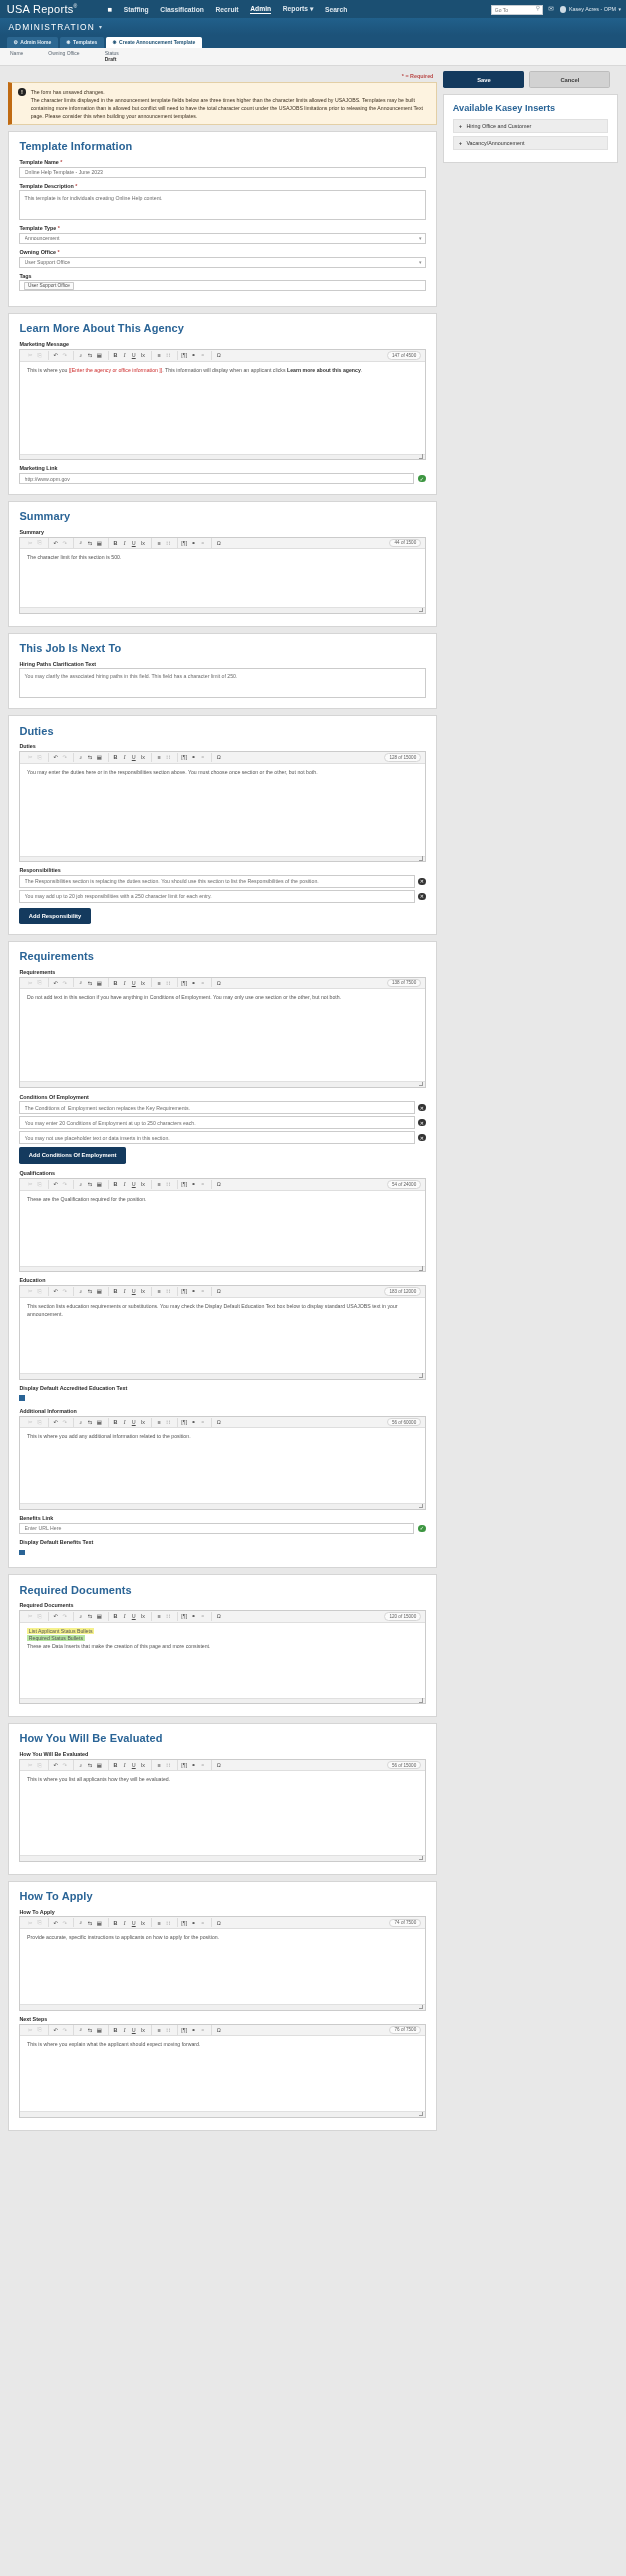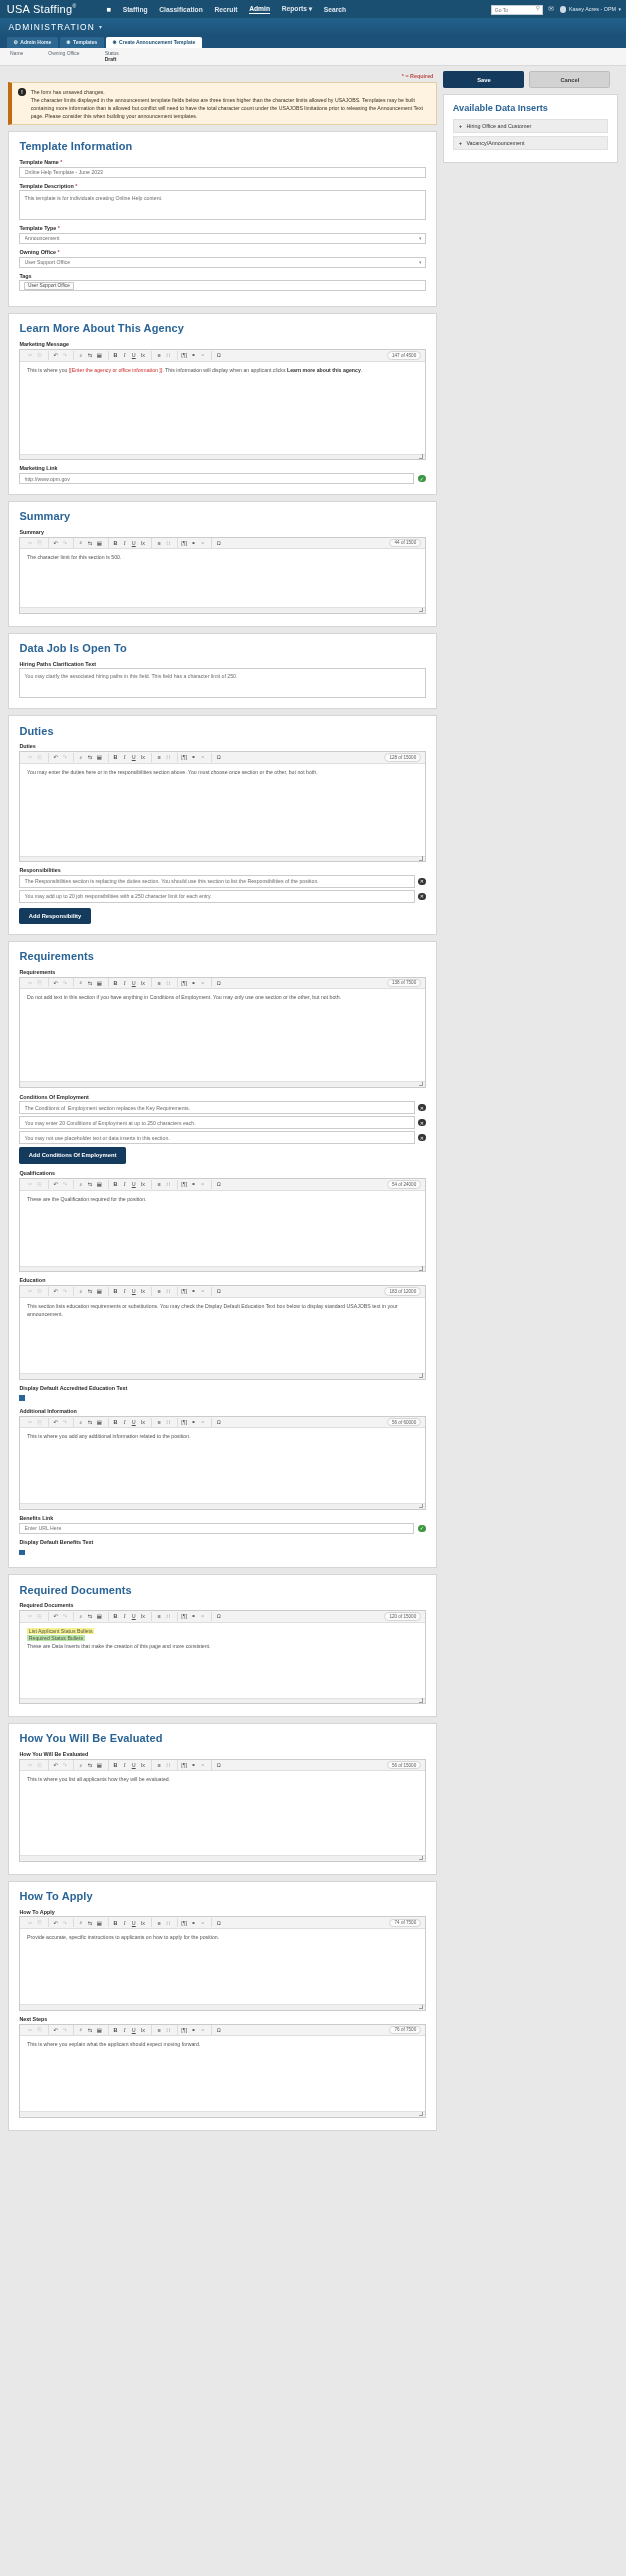--- a/index.html
+++ b/index.html
@@ -343,21 +343,21 @@
     background:#2a6496;
     display:inline-block;
   }
   .hl-yellow { background:#f5f18c; padding:0 1.7px; }
   .hl-green { background:#b8e6a0; padding:0 1.7px; }
 </style>
 </head>
 <body>
 
 <div class="topbar">
-  <div class="brand"><span>USA Staffing</span><sup>®</sup></div>
+  <div class="brand"><span>USA Reports</span><sup>®</sup></div>
   <div class="topnav">
     <span class="home-ico">■</span>
     <a href="#">Staffing</a>
     <a href="#">Classification</a>
     <a href="#">Recruit</a>
     <a href="#" class="active">Admin</a>
     <a href="#"><span>Reports</span> <span>▾</span></a>
     <a href="#">Search</a>
   </div>
   <div class="topright">
@@ -549,21 +549,21 @@
               <span class="tbb">Ω</span>
             </span>
             <span class="counter">44 of 1500</span>
           </div>
         <div class="rte-body h70">The character limit for this section is 500.</div>
         <div class="rte-foot"></div>
       </div>
     </div>
 
     <div class="card">
-      <h2>Data Job Is Open To</h2>
+      <h2>This Job Is Next To</h2>
       <label class="fl">Hiring Paths Clarification Text</label>
       <textarea class="fi fi-ta" style="">You may clarify the associated hiring paths in this field. This field has a character limit of 250.</textarea>
     </div>
 
 
     <div class="card">
       <h2>Duties</h2>
       <label class="fl">Duties</label>
       <div class="rte">
         <div class="rte-tb">
@@ -978,21 +978,21 @@
     </div>
 
   </div>
 
   <div class="col-side">
     <div style="display:flex; gap:5px; margin-bottom:5.8px;">
       <div class="btn btn-primary btn-wide">Save</div>
       <div class="btn btn-secondary btn-wide">Cancel</div>
     </div>
     <div class="side-card">
-      <h2>Available Data Inserts</h2>
+      <h2>Available Kasey Inserts</h2>
       <div class="insert-row">
         <span class="plus">+</span>
         <span>Hiring Office and Customer</span>
       </div>
       <div class="insert-row">
         <span class="plus">+</span>
         <span>Vacancy/Announcement</span>
       </div>
     </div>
   </div>

